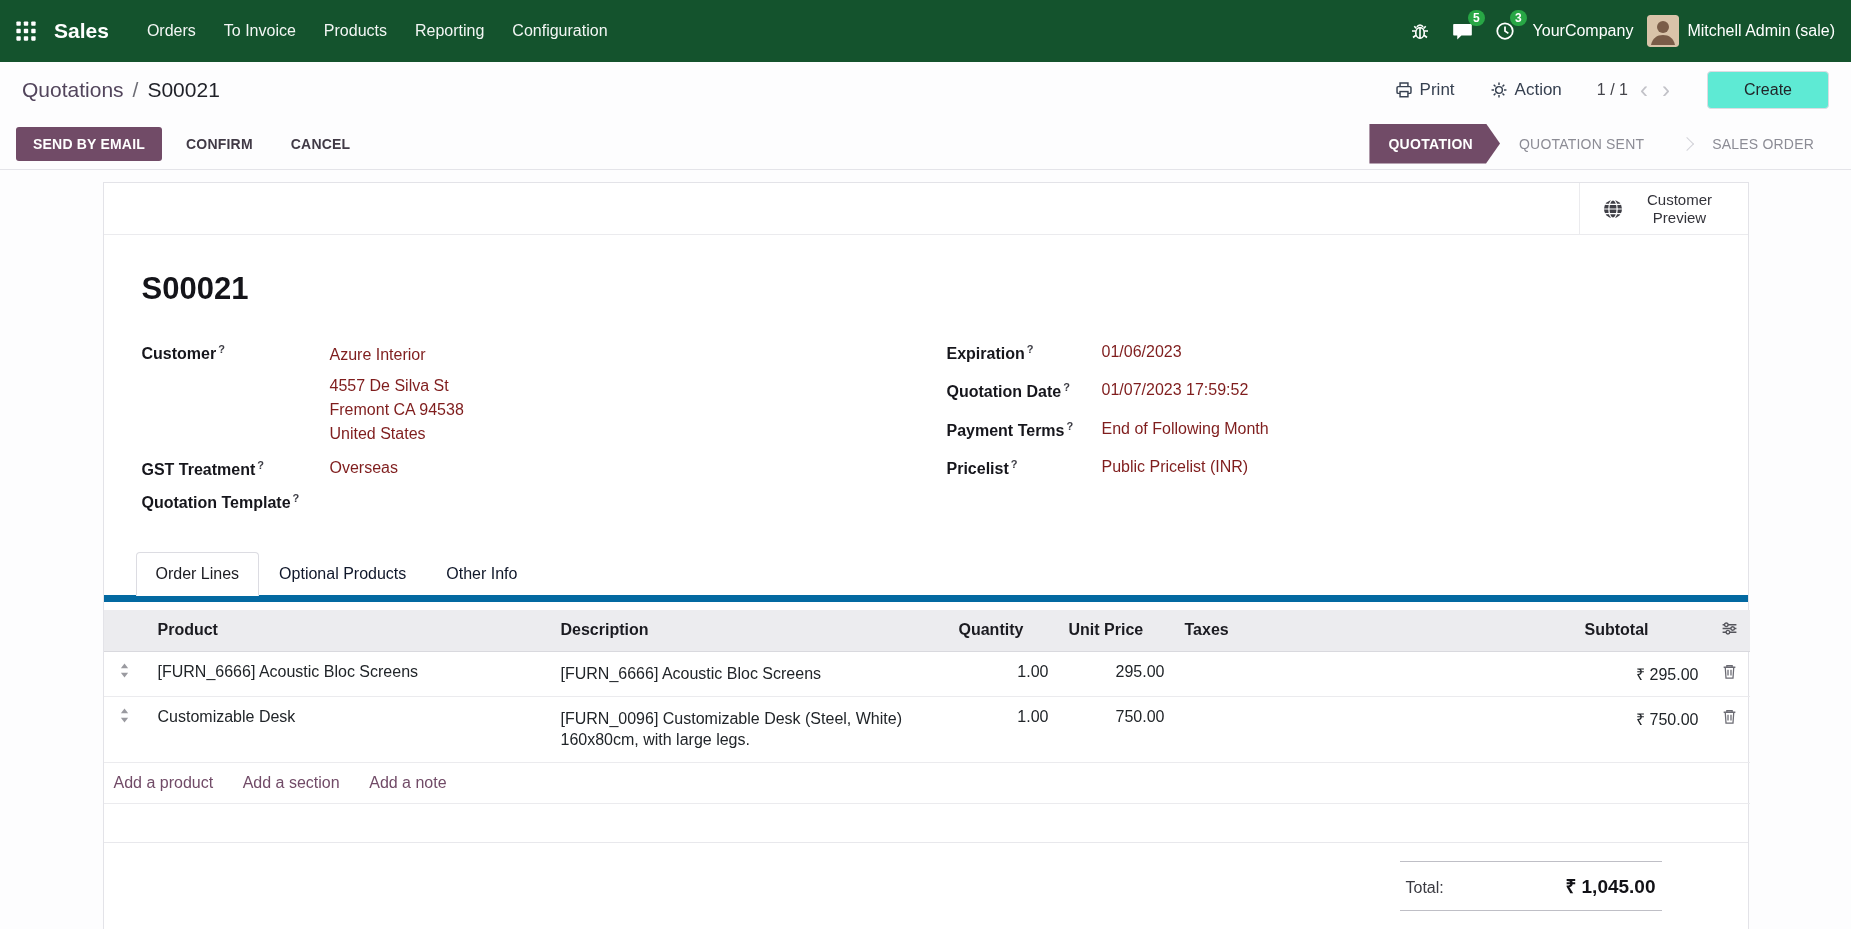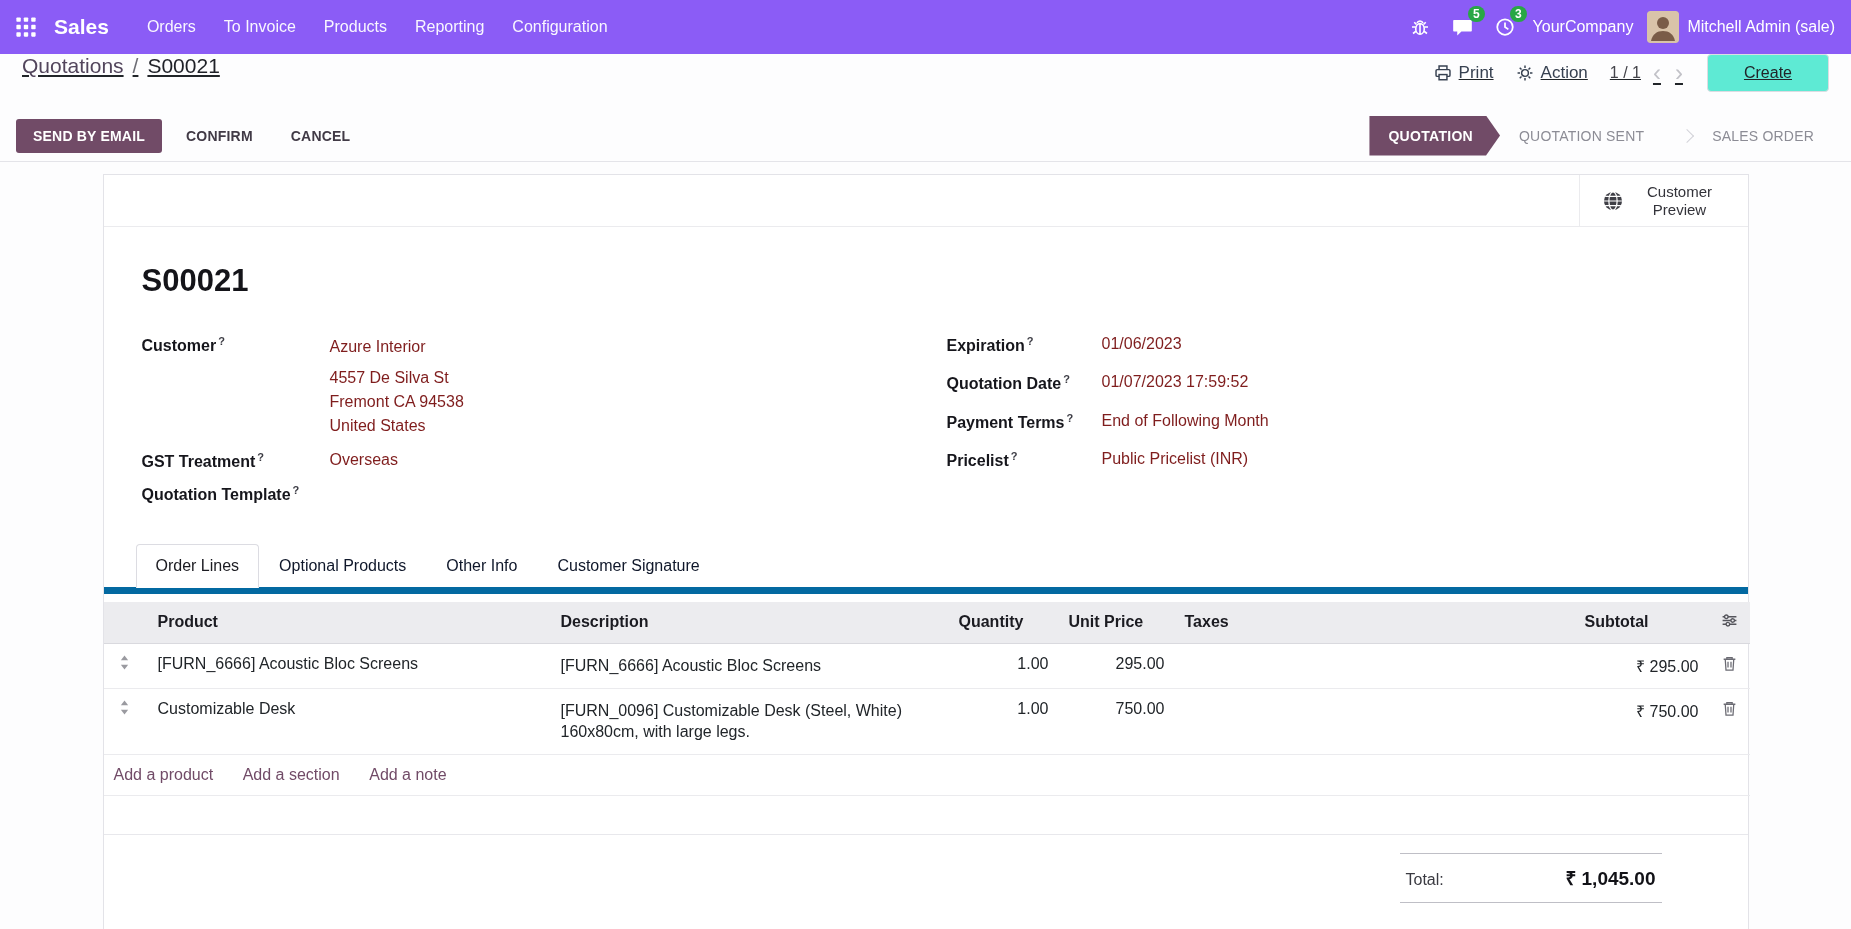--- a/index.html
+++ b/index.html
@@ -7,46 +7,46 @@
   body {
     font-family: "Liberation Sans", sans-serif;
     background: #fdfdfe;
     color: #212529;
     font-size: 16px;
   }
   button { font-family: inherit; cursor: pointer; background: none; border: none; }
 
   
   .navbar {
-    height: 54px; background: #8b5cf6; display: flex; align-items: center;
+    height: 62px; background: #14532d; display: flex; align-items: center;
     color: #fff; padding-right: 16px;
   }
   .apps-btn { width: 52px; height: 54px; display: flex; align-items: center; justify-content: center; color: #fff; }
   .brand { font-size: 21px; font-weight: 700; color: #fff; padding: 0 10px 0 2px; margin-right: 14px; }
   .nav-menu { display: flex; align-items: center; height: 100%; }
   .nav-item { color: rgba(255,255,255,.95); font-size: 16px; padding: 8px 14px; }
   .nav-right { margin-left: auto; display: flex; align-items: center; gap: 14px; }
   .nav-icon-btn { position: relative; color: #fff; display: flex; align-items: center; padding: 4px; }
   .badge {
     position: absolute; top: -7px; right: -8px; background: #28a745; color: #fff;
     font-size: 12px; font-weight: 700; border-radius: 9px; padding: 1px 5px; line-height: 14px;
   }
   .company-name, .user-name { font-size: 16px; color: #fff; }
   .user-menu { display: flex; align-items: center; gap: 8px; color: #fff; }
   .avatar { width: 32px; height: 32px; border-radius: 3px; overflow: hidden; flex: 0 0 auto; }
 
   
   .control-panel {
-    height: 56px; display: flex; align-items: flex-start; padding: 0 22px; background: #fdfdfe; text-decoration: underline;
+    height: 56px; display: flex; align-items: center; padding: 0 22px; background: #fdfdfe;
   }
   .breadcrumb { font-size: 21px; display: flex; align-items: center; gap: 9px; }
   .breadcrumb-parent { color: #52455c; }
   .breadcrumb-sep { color: #6c6c74; }
   .breadcrumb-current { color: #1f2128; }
-  .cp-right { margin-left: auto; display: flex; align-items: center; gap: 22px; }
+  .cp-right { margin-left: auto; display: flex; align-items: center; gap: 35px; }
   .cp-btn { display: flex; align-items: center; gap: 7px; font-size: 17px; color: #374151; }
   .pager { display: flex; align-items: center; gap: 10px; }
   .pager-value { font-size: 16px; color: #44444b; }
   .pager-arrow { font-size: 24px; color: #c2c2c8; line-height: 1; padding: 0 2px; }
   .create-btn {
     border: 1px solid #dcdce2; border-radius: 4px; background: #5eead4;
     padding: 9px 36px; font-size: 16px; color: #212529;
   }
 
   
@@ -322,21 +322,20 @@
             <div class="field-value">Public Pricelist (INR)</div>
           </div>
         </div>
       </div>
 
       <div class="notebook">
         <div class="tabbar">
           <button class="tab active">Order Lines</button>
           <button class="tab">Optional Products</button>
           <button class="tab">Other Info</button>
-          <button class="tab">Customer Signature</button>
         </div>
 
         <div class="lines-wrap">
           <table class="o-list">
             <colgroup>
               <col style="width:44px">
                 <col style="width:403px">
                 <col style="width:398px">
               <col style="width:110px">
                 <col style="width:116px">

